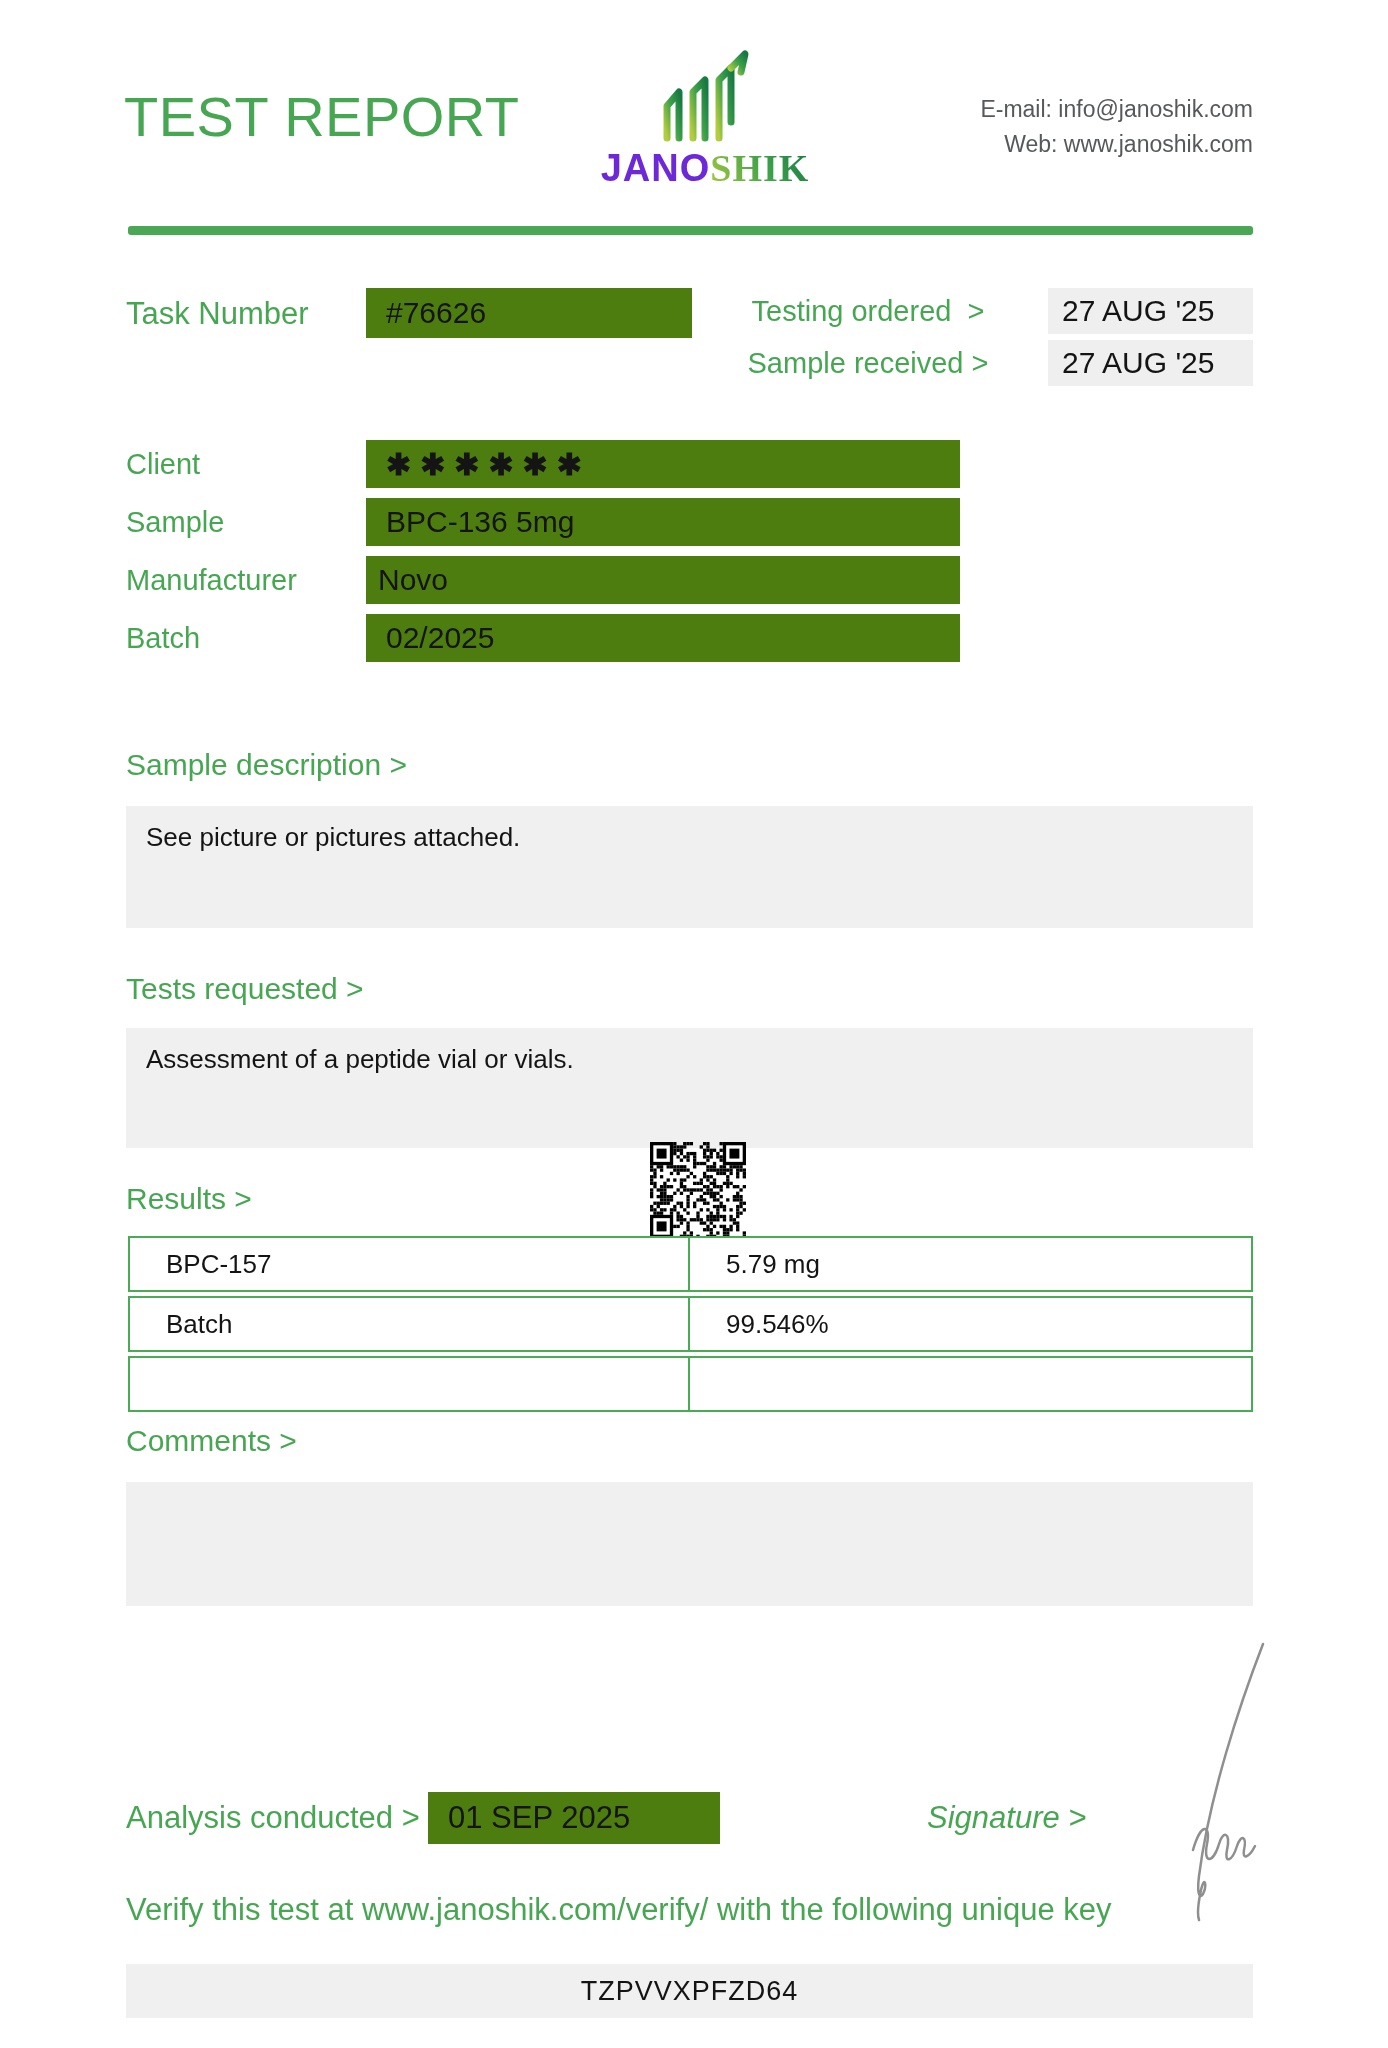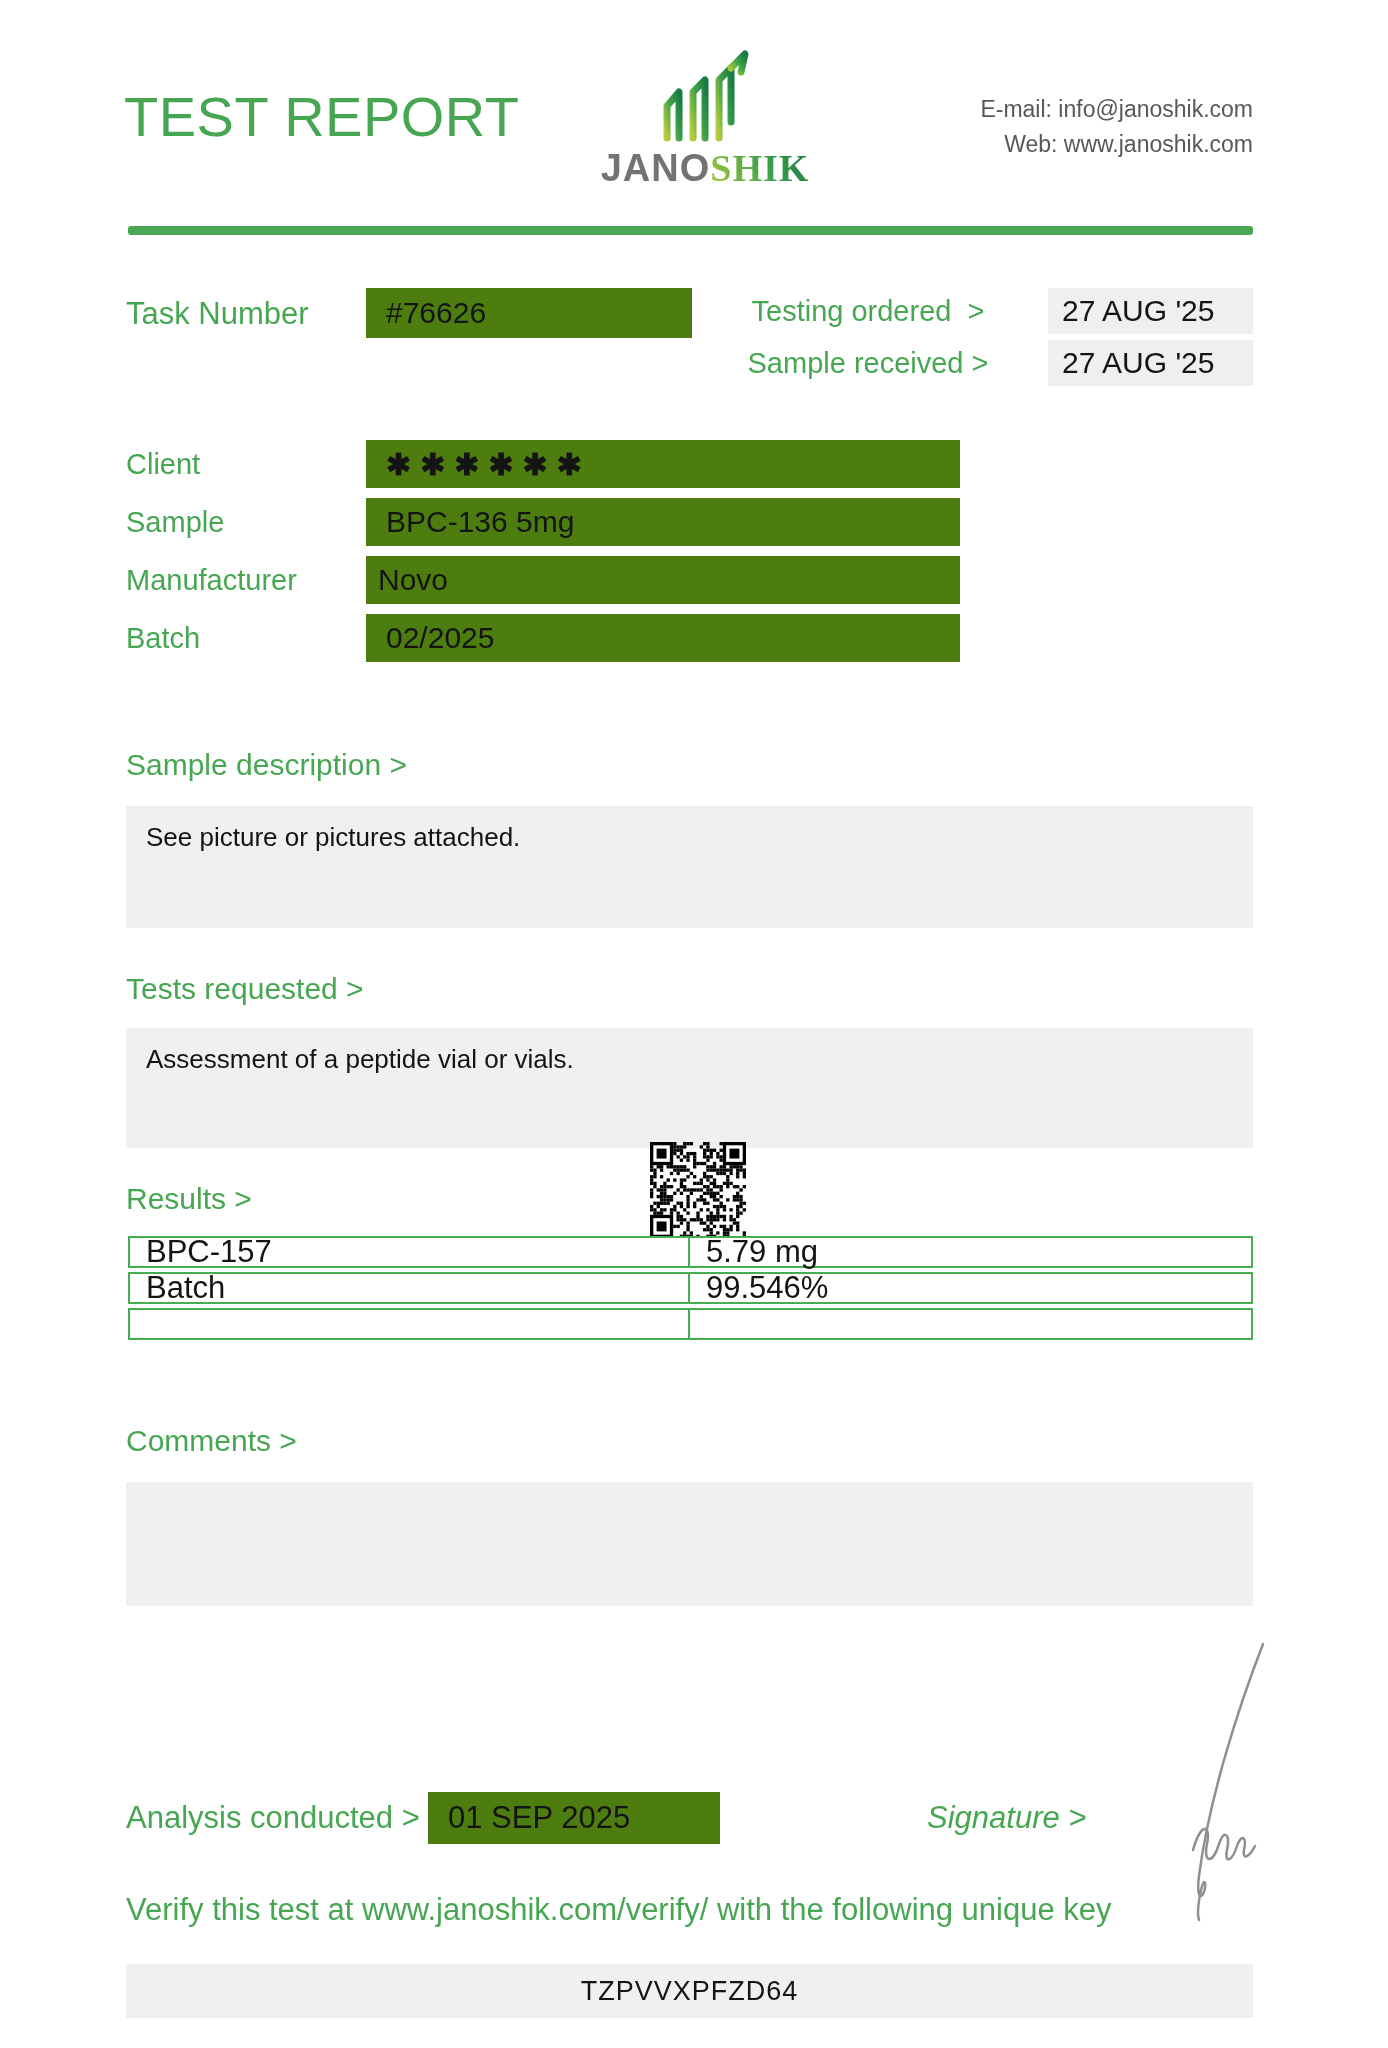--- a/index.html
+++ b/index.html
@@ -12,21 +12,21 @@
     overflow:hidden;
   }
   
   .title{
     position:absolute;left:124px;top:84px;
     font-size:56px;font-weight:500;letter-spacing:0.5px;color:#47a652;
   }
   .logo{position:absolute;left:560px;top:48px;width:290px;text-align:center;}
   .logo-icon{display:block;margin:0 auto;}
   .logo-text{font-size:38px;font-weight:700;letter-spacing:1px;margin-top:2px;}
-  .logo-jano{color:#737373;}
+  .logo-jano{color:#6d28d9;}
   .logo-shik{color:#2e9648;background:linear-gradient(60deg,#a9c93e 0%,#3fa24a 55%,#177a43 100%);-webkit-background-clip:text;background-clip:text;font-family:Liberation Serif, serif;-webkit-text-fill-color:transparent;}
   .contact{
     position:absolute;right:135px;top:92px;text-align:right;
     font-size:23px;line-height:35px;color:#57585a;
   }
   .hr-green{
     position:absolute;left:128px;top:226px;width:1125px;height:9px;
     background:#4aa854;border-radius:3px;
   }
   
@@ -49,22 +49,22 @@
   
   .sec-head{position:absolute;left:126px;font-size:30px;color:#47a652;}
   .wide-box{
     position:absolute;left:126px;width:1127px;background:#f0f0f0;
     box-sizing:border-box;padding:16px 20px;font-size:26px;color:#141414;
   }
   
   .rtable{position:absolute;left:128px;top:1236px;width:1125px;}
   .rrow{display:flex;margin-bottom:4px;}
   .rcell{
-    box-sizing:border-box;border:2px solid #4aab55;height:32px;
-    display:flex;align-items:center;padding-left:16px;font-size:31px;color:#141414;background:#fff;
+    box-sizing:border-box;border:2px solid #4aab55;height:56px;
+    display:flex;align-items:center;padding-left:36px;font-size:26px;color:#141414;background:#fff;
   }
   .rc1{width:562px;}
   .rc2{width:563px;border-left:none;}
   
   .verify{position:absolute;left:126px;top:1892px;font-size:31px;color:#47a652;}
   .keybox{
     position:absolute;left:126px;top:1964px;width:1127px;height:54px;background:#f0f0f0;
     display:flex;align-items:center;justify-content:center;
     font-size:27px;letter-spacing:1px;color:#141414;
   }

